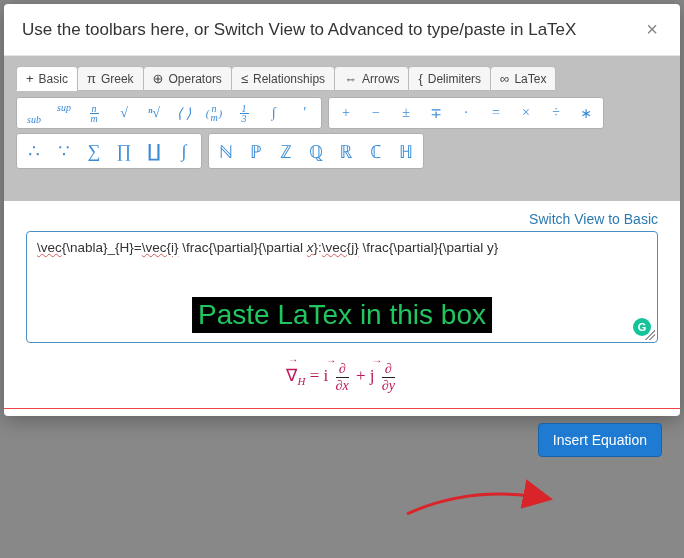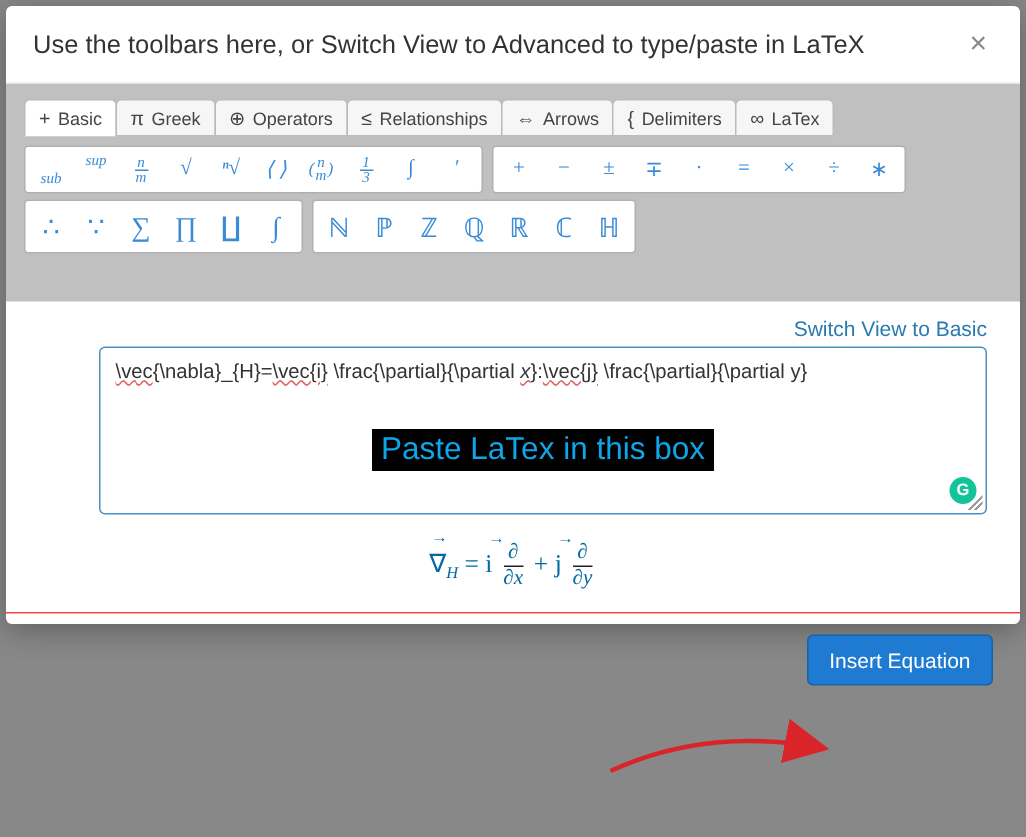--- a/index.html
+++ b/index.html
@@ -113,31 +113,30 @@
   }
   .editor {
     border: 1px solid #4a90c2;
     border-radius: 4px;
     min-height: 112px;
     padding: 8px 10px;
     font-size: 13.5px;
     color: #333;
     position: relative;
     background:#fff;
-    margin-left:40px;
   }
   .editor .under { text-decoration: underline wavy rgba(200,0,0,.6); text-decoration-thickness:1px;}
   .overlay-label {
     position: absolute;
     left: 50%;
-    top: 54px;
+    top: 65px;
     transform: translateX(-50%);
     background: #000;
-    color: #0ea5e9;
-    font-size: 21px;
+    color: #22c55e;
+    font-size: 28px;
     font-family: Arial, sans-serif;
     padding: 2px 6px;
     white-space: nowrap;
   }
   .grammarly {
     position:absolute;
     right:6px;
     bottom:6px;
     width:18px;height:18px;
     border-radius:50%;
@@ -150,21 +149,21 @@
     width:10px;height:10px;
     background:
       linear-gradient(135deg, transparent 50%, #999 50%, #999 60%, transparent 60%,
                       transparent 70%, #999 70%, #999 80%, transparent 80%);
   }
   .preview {
     text-align: center;
     padding: 18px 0 10px 0;
     font-family: Georgia, 'Times New Roman', serif;
     font-size: 17px;
-    color:#0369a1;
+    color:#be185d;
   }
   .preview .vec{position:relative;display:inline-block;}
   .preview .vec::after{
     content:"→"; position:absolute; top:-12px; left:2px; font-size:10px;transform:scaleX(1.1);
   }
   .preview .subp{font-size:11px; font-style:italic; position:relative; top:4px;}
   .frac{display:inline-flex;flex-direction:column;align-items:center;font-size:14px;vertical-align:middle;font-style:italic;}
   .frac .t{border-bottom:1px solid #222;padding:0 3px;line-height:16px;}
   .frac .b{padding:0 3px;line-height:16px;}
   .footer {

